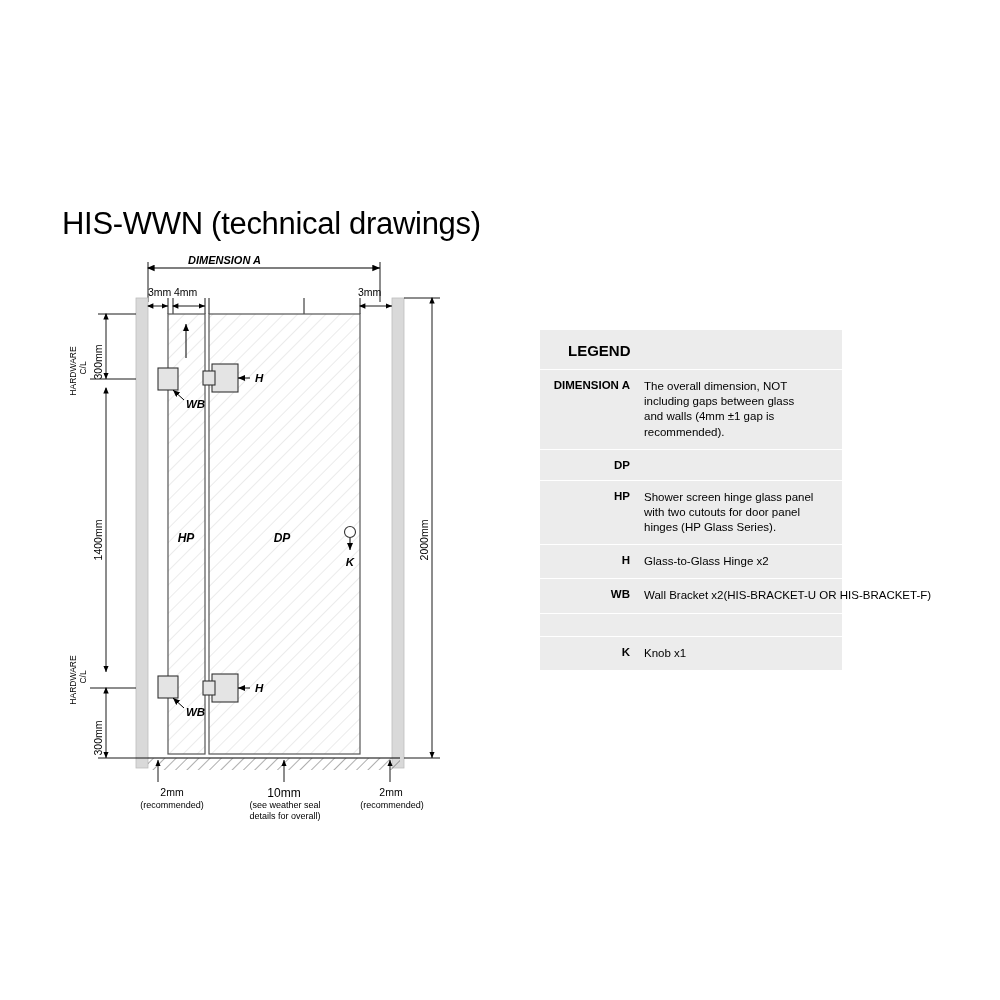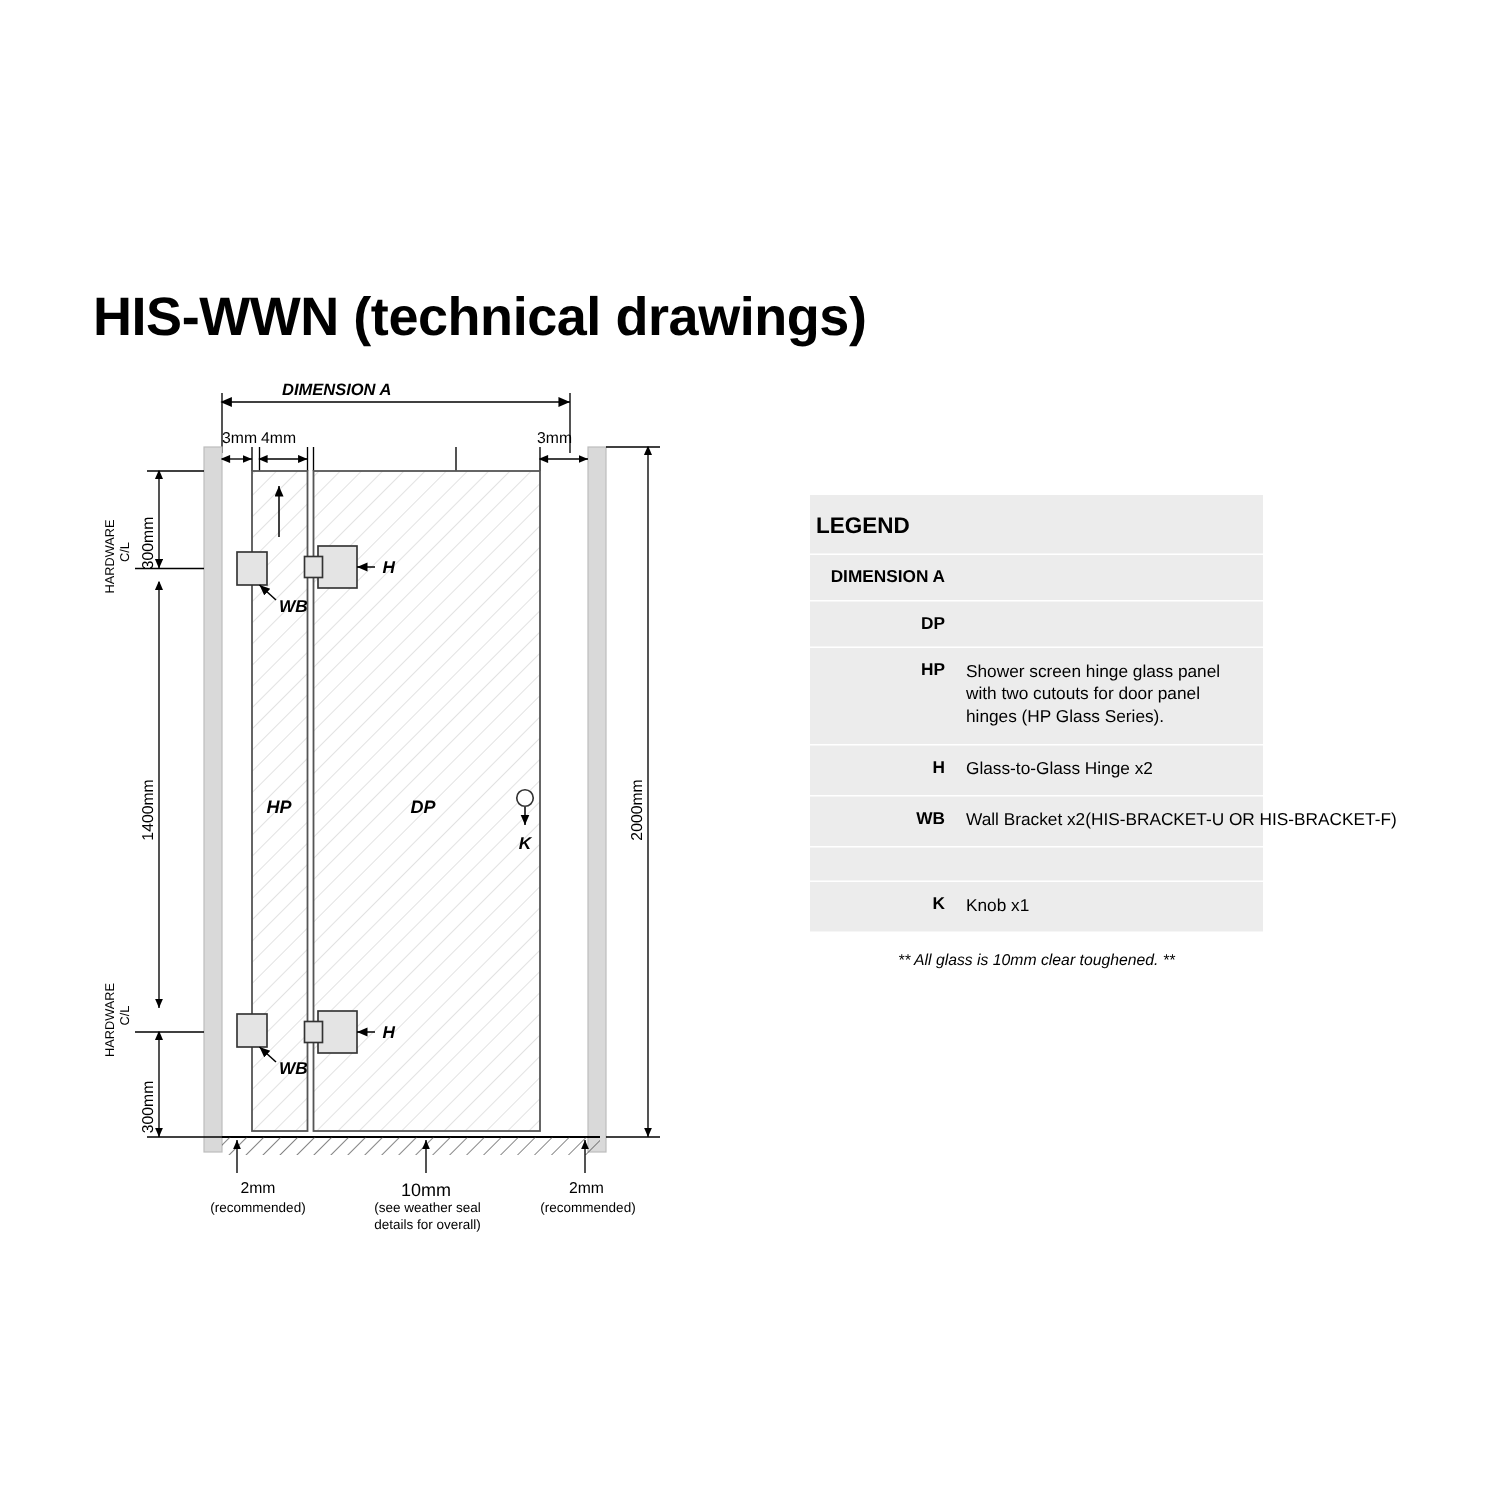--- a/index.html
+++ b/index.html
@@ -11,23 +11,23 @@
     width: 1000px;
     height: 1000px;
     position: relative;
     font-family: "Liberation Sans", sans-serif;
     color: #000000;
     overflow: hidden;
   }
   .page-title {
     position: absolute;
     left: 62px;
-    top: 190px;
-    font-size: 36px;
-    font-weight: bold;
+    top: 206px;
+    font-size: 31px;
+    font-weight: normal;
     letter-spacing: -0.3px;
   }
   
   #drawing {
     position: absolute;
     left: 60px;
     top: 240px;
     width: 420px;
     height: 600px;
   }
@@ -38,21 +38,21 @@
     position: absolute;
     left: 540px;
     top: 330px;
     width: 302px;
     background: #ececec;
     font-size: 11.5px;
   }
   .legend-title {
     font-size: 15px;
     font-weight: bold;
-    padding: 12px 14px 10px 4px;
+    padding: 12px 14px 10px 28px;
     border-bottom: 1px solid #ffffff;
   }
   .legend-row {
     display: flex;
     align-items: flex-start;
     border-bottom: 1px solid #ffffff;
     min-height: 26px;
   }
   .legend-row:last-child { border-bottom: none; }
   .legend-key {
@@ -202,20 +202,24 @@
   <div style="position:absolute;left:300px;top:546px;width:62px;text-align:center;font-size:10.5px;">2mm</div>
   <div style="position:absolute;left:286px;top:560px;width:92px;text-align:center;font-size:9px;">(recommended)</div>
 </div>
 </div>
 
 <div id="legend">
   <div class="legend-title">LEGEND</div>
 
   <div class="legend-row">
     <div class="legend-key">DIMENSION A</div>
+    <div class="legend-val">The overall dimension, NOT
+including gaps between glass
+and walls (4mm ±1 gap is
+recommended).</div>
   </div>
   <div class="legend-row">
     <div class="legend-key">DP</div>
   </div>
   <div class="legend-row">
     <div class="legend-key">HP</div>
     <div class="legend-val">Shower screen hinge glass panel
 with two cutouts for door panel
 hinges (HP Glass Series).</div>
   </div>
@@ -229,14 +233,13 @@
   </div>
   <div class="legend-row spacer">
     <div class="legend-key"></div>
     <div class="legend-val"></div>
   </div>
   <div class="legend-row">
     <div class="legend-key">K</div>
     <div class="legend-val">Knob x1</div>
   </div>
 
-  <div class="legend-note">** All glass is 10mm clear toughened. **</div>
 </div>
 
 </body></html>

